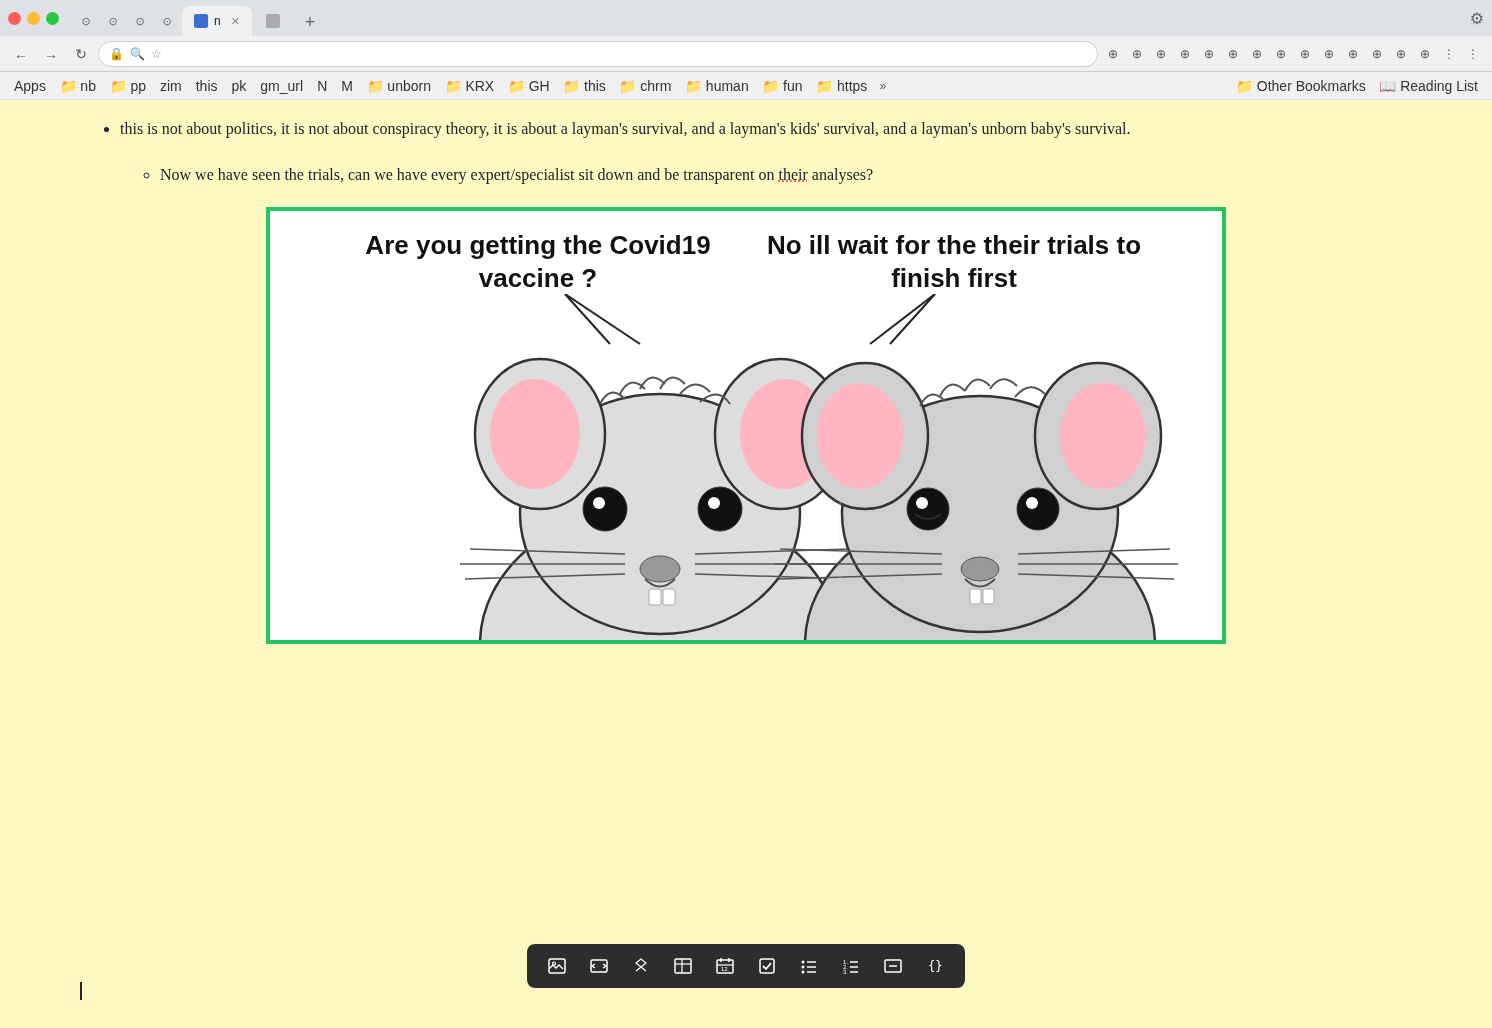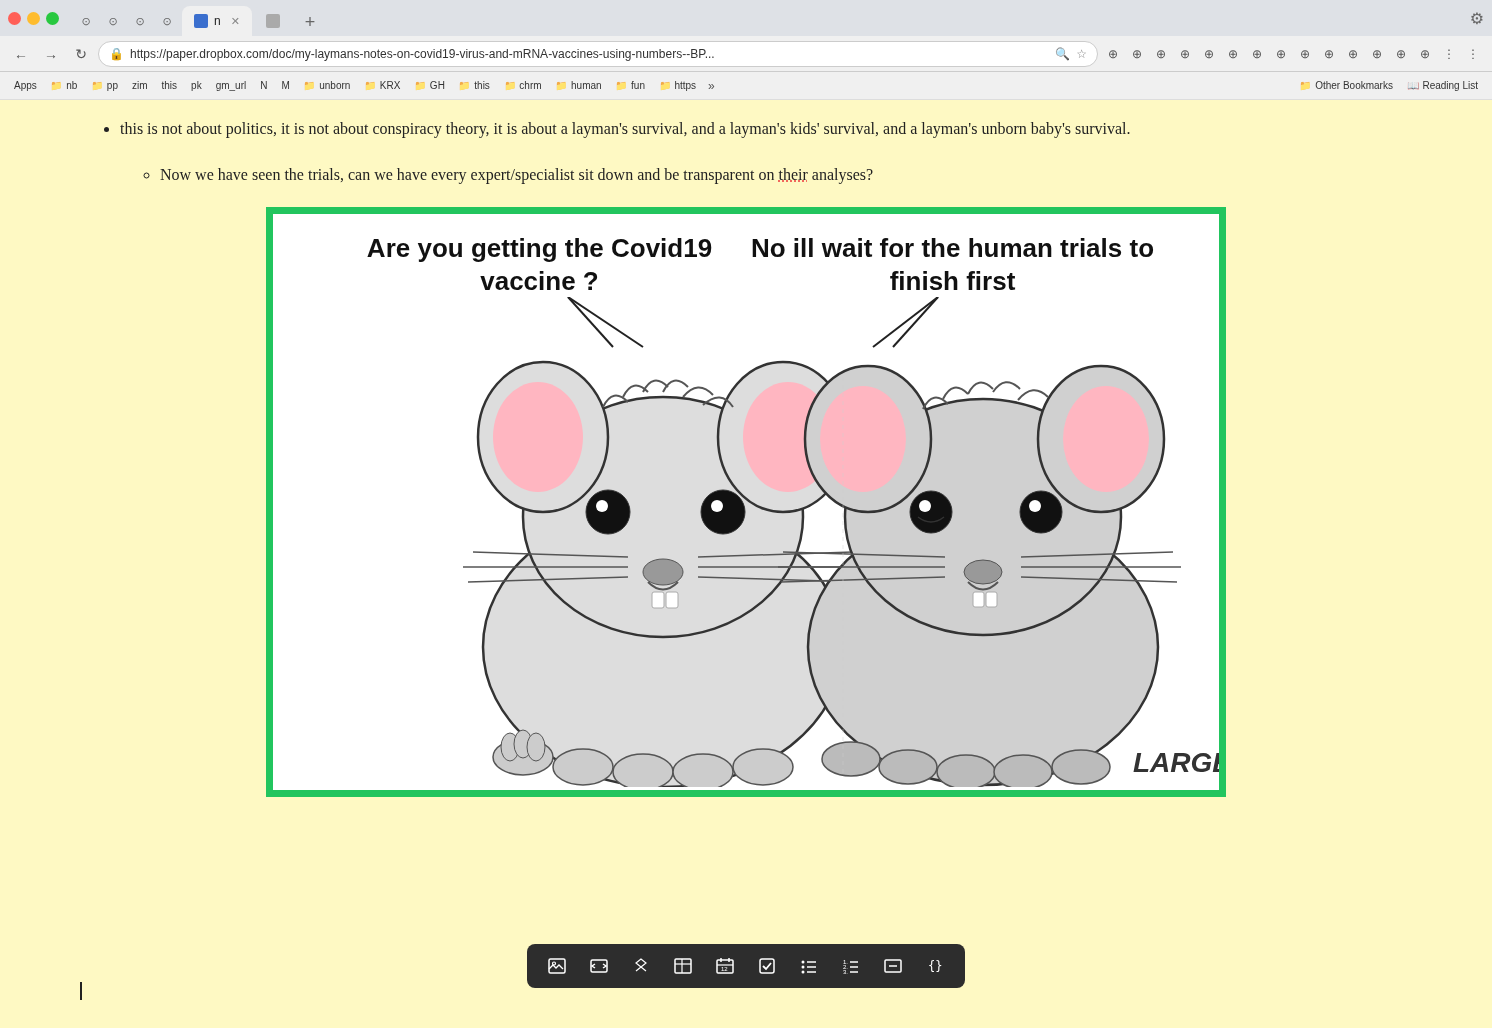--- a/index.html
+++ b/index.html
@@ -24,21 +24,21 @@
     
     .toolbar { height: 36px; background: #f0f0f0; display: flex; align-items: center; padding: 0 8px; gap: 4px; border-bottom: 1px solid #ccc; }
     .nav-btn { width: 26px; height: 26px; border: none; background: transparent; cursor: pointer; display: flex; align-items: center; justify-content: center; border-radius: 4px; font-size: 14px; color: #555; }
     .address-bar { flex: 1; height: 26px; background: #fff; border: 1px solid #ccc; border-radius: 13px; display: flex; align-items: center; padding: 0 10px; font-size: 12px; color: #333; gap: 6px; }
     .address-text { flex: 1; font-size: 12px; color: #333; overflow: hidden; text-overflow: ellipsis; white-space: nowrap; }
     .toolbar-icons { display: flex; gap: 2px; }
     .toolbar-icon { width: 22px; height: 22px; display: flex; align-items: center; justify-content: center; font-size: 12px; color: #555; cursor: pointer; border-radius: 3px; }
 
     
     .bookmarks-bar { height: 28px; background: #f0f0f0; display: flex; align-items: center; padding: 0 8px; gap: 2px; border-bottom: 1px solid #ddd; overflow: hidden; }
-    .bookmark-item { display: flex; align-items: center; gap: 3px; padding: 2px 6px; font-size: 10px; color: #333; cursor: pointer; border-radius: 3px; white-space: nowrap; }
+    .bookmark-item { display: flex; align-items: center; gap: 3px; padding: 2px 6px; font-size: 14px; color: #333; cursor: pointer; border-radius: 3px; white-space: nowrap; }
     .more-btn { font-size: 12px; color: #555; cursor: pointer; padding: 0 4px; }
 
     
     .page-content { flex: 1; background: #fff; overflow: hidden; position: relative; }
 
     
     .doc-content { padding: 0 80px; }
     .bullet-list { list-style-type: disc; padding-left: 40px; font-size: 16px; line-height: 1.6; color: #222; }
     .bullet-list li { margin-bottom: 8px; font-family: Georgia, serif; font-size: 16px; }
     .sub-list { list-style-type: circle; padding-left: 40px; margin-top: 20px; }
@@ -81,21 +81,20 @@
       <div style="font-size:16px;color:#666;cursor:pointer">⚙</div>
     </div>
   </div>
 
   <div class="toolbar">
     <button class="nav-btn">←</button>
     <button class="nav-btn">→</button>
     <button class="nav-btn">↻</button>
     <div class="address-bar">
       <span style="font-size:12px;color:#555">🔒</span>
-      <span class="address-text">https://paper.dropbox.com/doc/my-laymans-notes-on-covid19-virus-and-mRNA-vaccines-using-numbers--BP...</span>
       <span style="font-size:12px;color:#888;cursor:pointer">🔍</span>
       <span style="font-size:12px;color:#888;cursor:pointer">☆</span>
     </div>
     <div class="toolbar-icons">
 
       <div class="toolbar-icon">⊕</div>
       <div class="toolbar-icon">⊕</div>
       <div class="toolbar-icon">⊕</div>
       <div class="toolbar-icon">⊕</div>
       <div class="toolbar-icon">⊕</div>
@@ -198,25 +197,25 @@
               <li>
                 Now we have seen the trials, can we have every expert/specialist sit down and be
                 transparent on <span class="underline-dotted">their</span> analyses?
               </li>
             </ul>
           </li>
         </ul>
       </div>
 
       <div style="margin: 20px auto; width: 960px; position: relative;">
-        <div style="background:#fff; border: 7px solid #22c55e; width:960px; height:590px; position:relative; overflow:hidden;">
+        <div style="background:#fff; border: 4px solid #22c55e; width:960px; height:437px; position:relative; overflow:hidden;">
 
           <div style="display:flex; width:100%; padding: 18px 60px 0; gap:0;">
             <div style="flex:1; text-align:center; font-size:26px; font-weight:900; color:#111; font-family:Arial,sans-serif; line-height:1.25;">Are you getting the Covid19 vaccine ?</div>
-            <div style="flex:1; text-align:center; font-size:26px; font-weight:900; color:#111; font-family:Arial,sans-serif; line-height:1.25;">No ill wait for the human trials to finish first</div>
+            <div style="flex:1; text-align:center; font-size:26px; font-weight:900; color:#111; font-family:Arial,sans-serif; line-height:1.25;">No ill wait for the their trials to finish first</div>
           </div>
 
           <div style="width:100%; height:490px; position:relative;">
             <svg viewBox="0 0 960 490" width="960" height="490" xmlns="http://www.w3.org/2000/svg">
 
               <line x1="295" y1="0" x2="370" y2="50" stroke="#222" stroke-width="2"></line>
               <line x1="295" y1="0" x2="340" y2="50" stroke="#222" stroke-width="2"></line>
 
               <ellipse cx="390" cy="350" rx="180" ry="140" fill="#ddd" stroke="#333" stroke-width="2.5"></ellipse>
 

